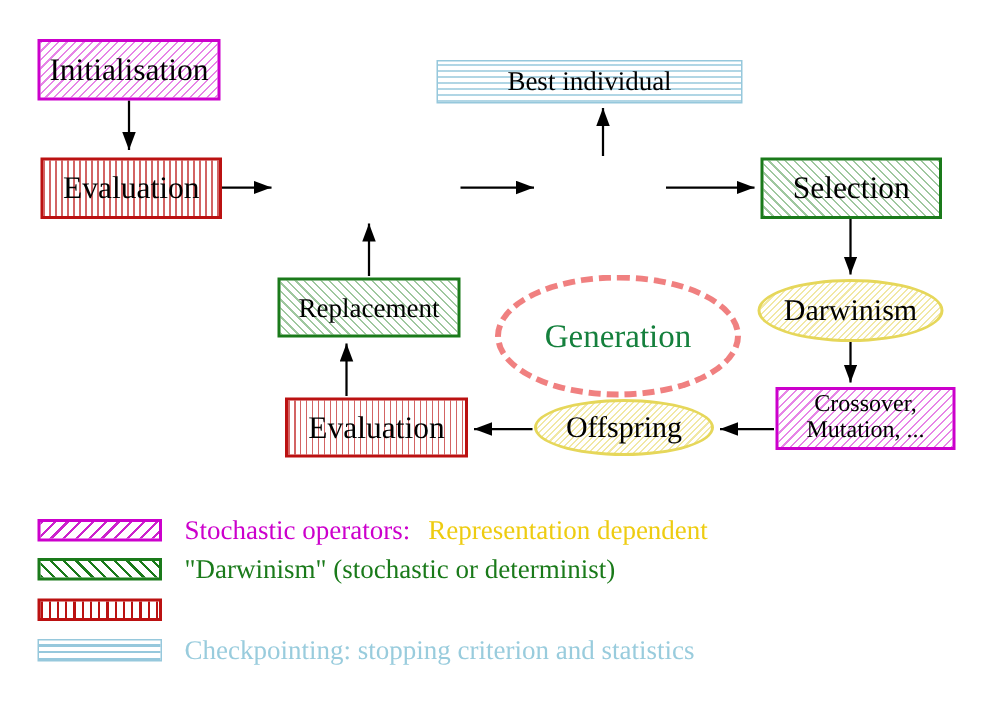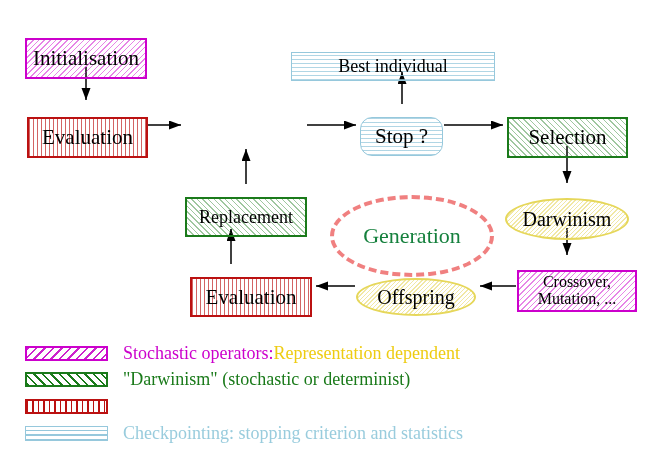--- a/index.html
+++ b/index.html
@@ -4,21 +4,21 @@
 <style>
   html,body { margin:0; padding:0; background:#ffffff; }
   .stage {
     position:relative; width:662px; height:471px; background:#ffffff;
     font-family:"Liberation Serif","DejaVu Serif",serif; overflow:hidden;
   }
   .arrows { position:absolute; left:0; top:0; width:662px; height:471px; pointer-events:none; }
 
   .node {
     position:absolute; display:flex; align-items:center; justify-content:center;
-    text-align:center; color:#000; font-size:20px; line-height:1.05; box-sizing:border-box;margin-top:12px;
+    text-align:center; color:#000; font-size:20px; line-height:1.05; box-sizing:border-box;
   }
   
   .box { border:2px solid; }
   
   .ell { border:2px solid; border-radius:50%; }
 
   
   .p-magenta {
     border-color:#cc00cc;
     background:repeating-linear-gradient(135deg, rgba(204,0,204,.48) 0 1px, transparent 1px 4px);
@@ -65,21 +65,21 @@
   .sw-magenta { border-color:#cc00cc;
     background:repeating-linear-gradient(135deg, #cc22cc 0 1.5px, transparent 1.5px 6px); }
   .sw-green { border-color:#1a7a1a;
     background:repeating-linear-gradient(45deg, #1a7a1a 0 1.5px, transparent 1.5px 6px); }
   .sw-red { border-color:#bb1111;
     background:repeating-linear-gradient(90deg, #bb1111 0 1.5px, transparent 1.5px 5.5px); }
   .sw-cyan { border-color:#96c8dc; border-width:1.5px;
     background:repeating-linear-gradient(0deg, #96c8dc 0 1.5px, transparent 1.5px 4.5px); }
   .legend-text { font-size:18px; white-space:nowrap; }
   .t-magenta { color:#cc00cc; }
-  .t-gold    { color:#eecc11; }
+  .t-gold    { color:#eecc11; margin-left:12px; }
   .t-green   { color:#1a7a1a; }
   .t-red     { color:#cc1111; }
   .t-cyan    { color:#99ccdd; }
 </style>
 </head>
 <body>
 
 <div class="stage">
 
   <svg class="arrows" viewBox="0 0 662 471" xmlns="http://www.w3.org/2000/svg">
@@ -101,21 +101,20 @@
     <line x1="246" y1="184" x2="246" y2="149" stroke="#000" stroke-width="1.5" marker-end="url(#ah)"></line>
   </svg>
 
   <div id="n-init" class="node box p-magenta">Initialisation</div>
 
   <div id="n-eval1" class="node box p-red">Evaluation</div>
 
 
   <div id="n-best" class="node box p-cyan">Best individual</div>
 
-  <div id="n-stop" class="node box p-cyan">Stop ?</div>
 
   <div id="n-selection" class="node box p-green">Selection</div>
 
   <div id="n-replacement" class="node box p-green">Replacement</div>
 
   <div id="n-generation" class="node">Generation</div>
 
   <div id="n-genitors" class="node ell p-yellow">Darwinism</div>
 
   <div id="n-crossover" class="node box p-magenta">

